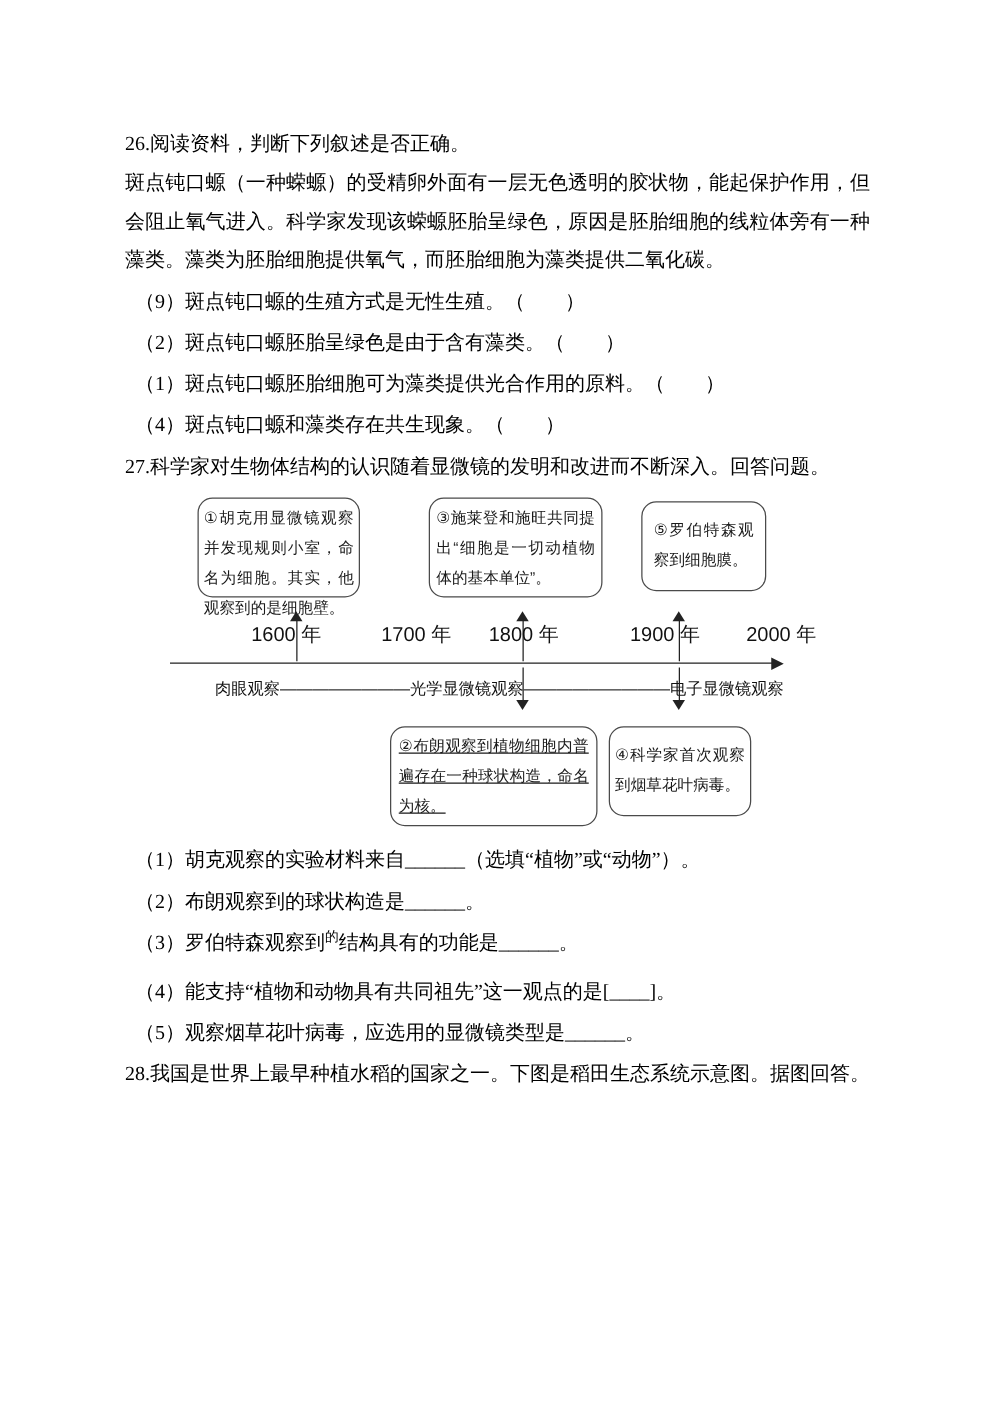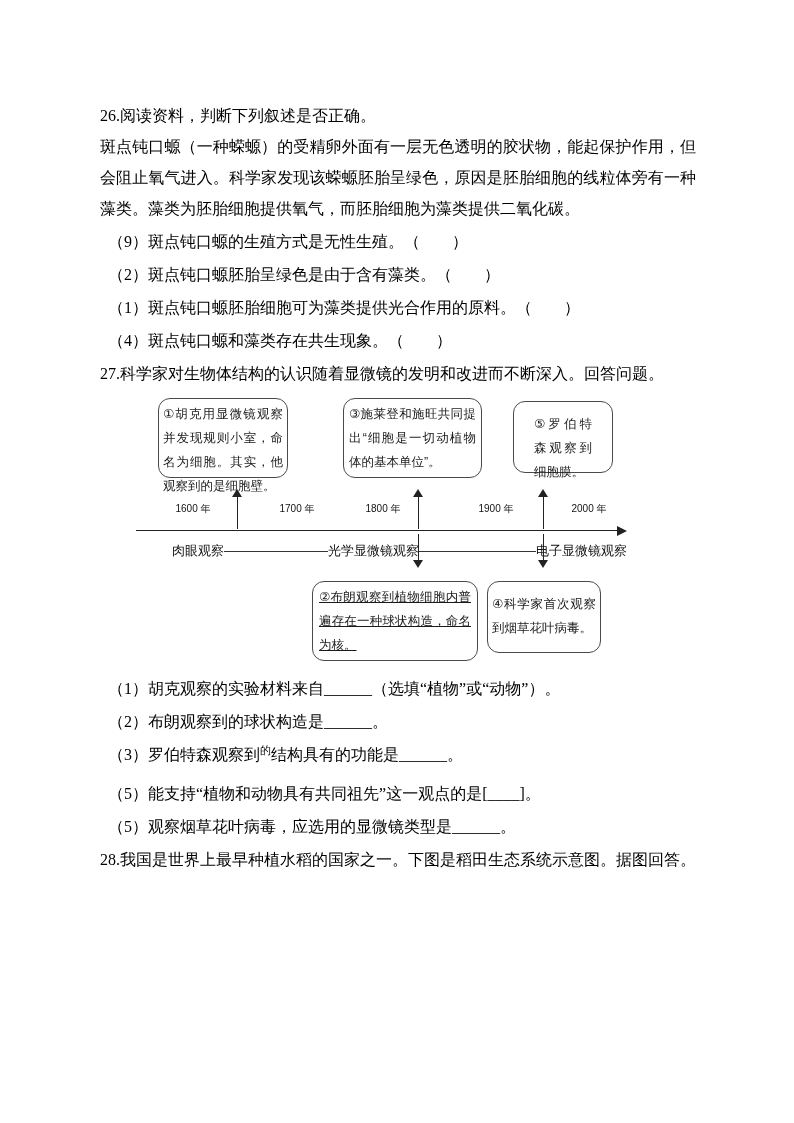--- a/index.html
+++ b/index.html
@@ -27,42 +27,42 @@
     font-size:12.5px;
   }
   .dbox{
     position:absolute;box-sizing:border-box;
     border:1px solid #4a4a4a;border-radius:12px;
     line-height:24px;color:#1a1a1a;
     word-break:break-all;line-break:anywhere;text-align:justify;
   }
   .dbox-1{left:58px;top:5px;width:130px;height:80px;padding:3px 4px;}
   .dbox-3{left:243px;top:5px;width:139px;height:80px;padding:3px 5px;}
-  .dbox-5{left:413px;top:8px;width:100px;height:72px;padding:10px 20px;}
+  .dbox-5{left:413px;top:8px;width:100px;height:72px;padding:10px 9px;}
   .dbox-2{left:212px;top:188px;width:166px;height:80px;padding:3px 6px;text-decoration:underline;}
   .dbox-4{left:387px;top:188px;width:114px;height:72px;padding:10px 4px;}
   .arr{position:absolute;width:10px;}
   .arr .shaft{position:absolute;left:4.5px;width:1px;background:#222;}
   .arr-up{top:96px;height:40px;}
   .arr-up .shaft{top:6px;bottom:0;}
   .arr-up .head{
     position:absolute;top:0;left:0;width:0;height:0;
     border-left:5px solid transparent;border-right:5px solid transparent;
     border-bottom:8px solid #222;
   }
   .arr-down{top:141px;height:34px;}
   .arr-down .shaft{top:0;bottom:6px;}
   .arr-down .head{
     position:absolute;bottom:0;left:0;width:0;height:0;
     border-left:5px solid transparent;border-right:5px solid transparent;
     border-top:8px solid #222;
   }
   .year-label{
     position:absolute;top:100px;transform:translateX(-50%);
-    white-space:nowrap;font-size:10px;color:#111;
+    white-space:nowrap;font-size:16px;color:#111;margin-left:36px;
   }
   .axis-line{position:absolute;left:36px;top:137px;width:482px;height:1px;background:#222;}
   .axis-head{
     position:absolute;left:517px;top:132.5px;width:0;height:0;
     border-top:5px solid transparent;border-bottom:5px solid transparent;
     border-left:10px solid #222;
   }
   .axis-caption{
     position:absolute;left:72px;top:142px;white-space:nowrap;
     font-size:13px;color:#111;letter-spacing:0;
@@ -120,18 +120,18 @@
       <div class="head"></div>
     </div>
 
     <div class="dbox dbox-2">②布朗观察到植物细胞内普遍存在一种球状构造，命名为核。</div>
     <div class="dbox dbox-4">④科学家首次观察到烟草花叶病毒。</div>
   </div>
 
   <div class="line qitem">（1）胡克观察的实验材料来自______（选填“植物”或“动物”）。</div>
   <div class="line qitem gap-sm">（2）布朗观察到的球状构造是______。</div>
   <div class="line qitem gap-sm"><span>（3）罗伯特森观察到</span><sup class="inline-sup">的</sup><span>结构具有的功能是______。</span></div>
-  <div class="line qitem gap-md">（5）能支持“植物和动物具有共同祖先”这一观点的是[____]。</div>
+  <div class="line qitem gap-md">（4）能支持“植物和动物具有共同祖先”这一观点的是[____]。</div>
   <div class="line qitem gap-sm">（5）观察烟草花叶病毒，应选用的显微镜类型是______。</div>
 
   <div class="line gap-sm">28.我国是世界上最早种植水稻的国家之一。下图是稻田生态系统示意图。据图回答。</div>
 
 </div>
 
 </body></html>

